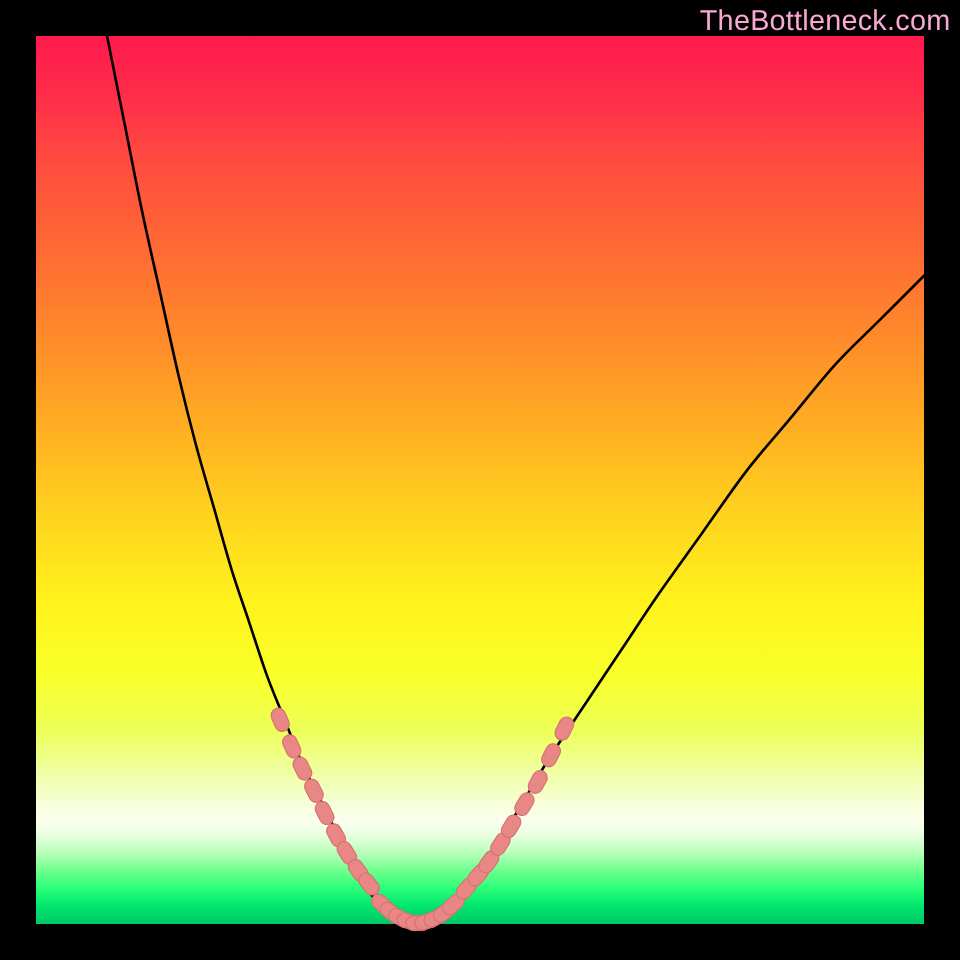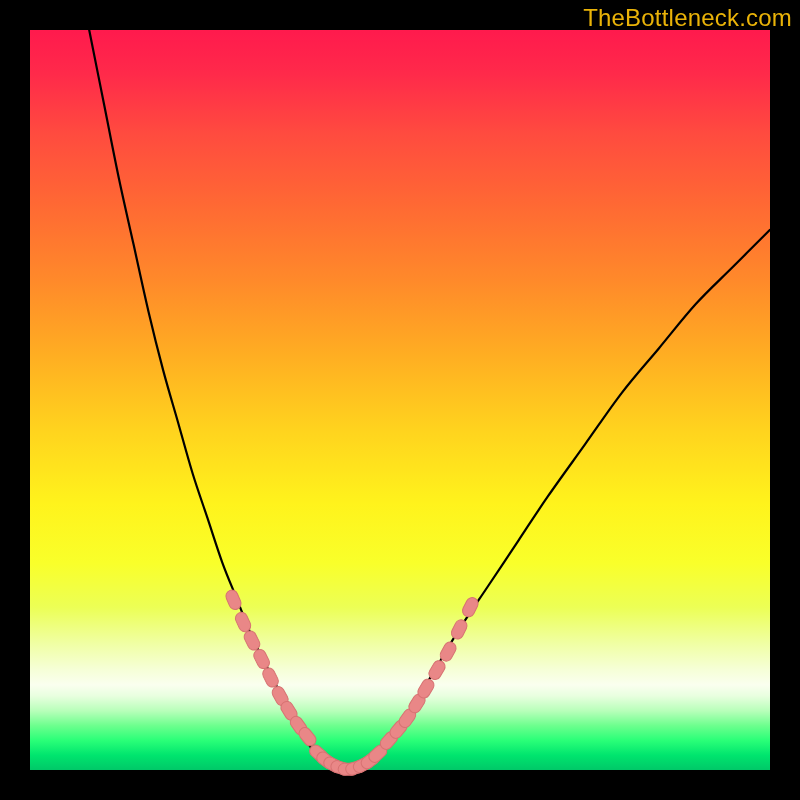--- a/index.html
+++ b/index.html
@@ -54,21 +54,21 @@
     left: 0;
     top: 0;
     width: 740px;
     height: 740px;
     overflow: visible;
   }
   .watermark {
     position: absolute;
     top: 4px;
     right: 8px;
-    color: #eab308;
+    color: #f9a8d4;
     font-size: 24px;
     font-weight: 500;
     letter-spacing: 0.2px;
     user-select: none;
   }
 </style>
 </head>
 <body>
 
 <div class="watermark">TheBottleneck.com</div>

